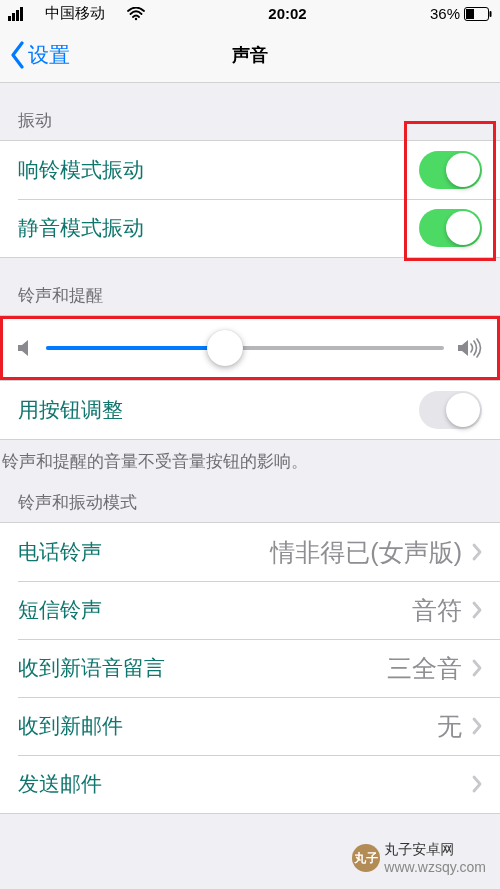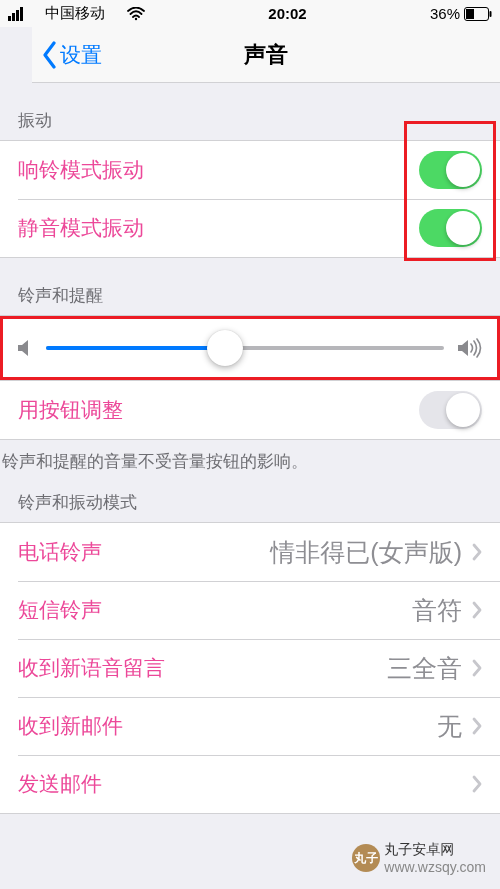--- a/index.html
+++ b/index.html
@@ -26,28 +26,27 @@
     .signal-bar { width: 3px; background: #000; }
     .signal-bar.b1 { height: 5px; } .signal-bar.b2 { height: 8px; }
     .signal-bar.b3 { height: 11px; } .signal-bar.b4 { height: 14px; }
     .nav-bar {
       height: 56px;
       background: #f8f8f8;
       display: flex;
       align-items: center;
       border-bottom: 1px solid #d1d1d4;
       position: relative;
-      margin-left: 32px;
     }
     .back-btn { display: flex; align-items: center; color: #007aff; font-size: 21px; padding-left: 10px; }
     .chev-left {
       width: 14px; height: 28px; stroke: #007aff; stroke-width: 3.2; fill: none; stroke-linecap: round; stroke-linejoin: round;
       margin-right: 4px;
     }
-    .nav-title { position: absolute; left: 0; right: 0; text-align: center; font-size: 22px; font-weight: 600; pointer-events: none; }
+    .nav-title { position: absolute; left: 0; right: 0; text-align: center; font-size: 18px; font-weight: 600; pointer-events: none; }
     .section-header {
       padding: 26px 18px 8px;
       color: #6d6d72;
       font-size: 17px;
     }
     .section-header.tight { padding-top: 18px; }
     .cell-group { background: #fff; border-top: 1px solid #d1d1d4; border-bottom: 1px solid #d1d1d4; }
     .cell {
       display: flex;
       align-items: center;
@@ -55,21 +54,21 @@
       padding: 0 18px;
       min-height: 58px;
       font-size: 21px;
       position: relative;
     }
     .cell + .cell::before {
       content: "";
       position: absolute; top: 0; left: 18px; right: 0;
       height: 1px; background: #d1d1d4;
     }
-    .cell-label { color: #ec4899; }
+    .cell-label { color: #0f766e; }
     .cell-detail { color: #8e8e93; font-size: 25px; display: flex; align-items: center; }
     .chev-right {
       width: 10px; height: 18px; margin-left: 10px;
       stroke: #c7c7cc; stroke-width: 2.8; fill: none; stroke-linecap: round; stroke-linejoin: round;
     }
     .switch {
       width: 63px; height: 38px; border-radius: 19px; position: relative;
     }
     .switch.on { background: #4cd964; }
     .switch.off { background: #e5e5ea; }

